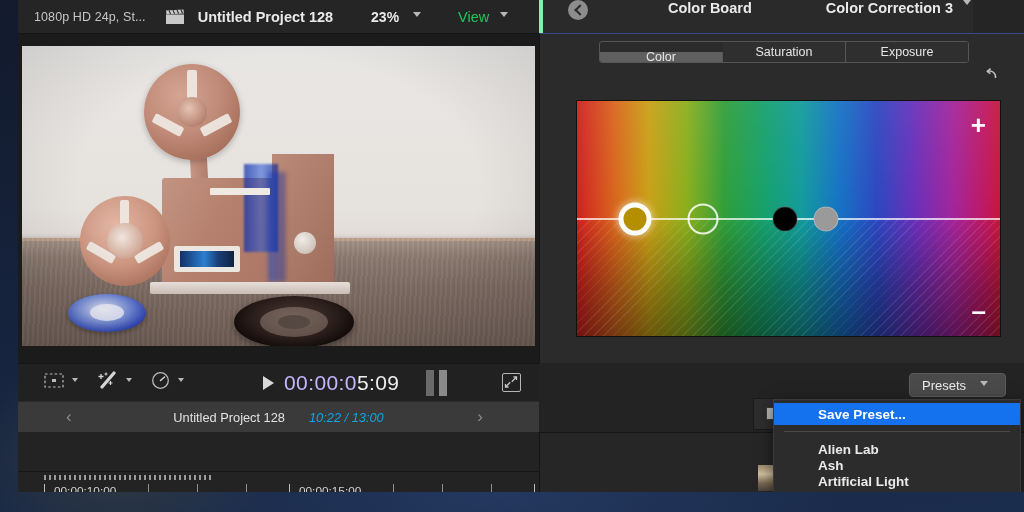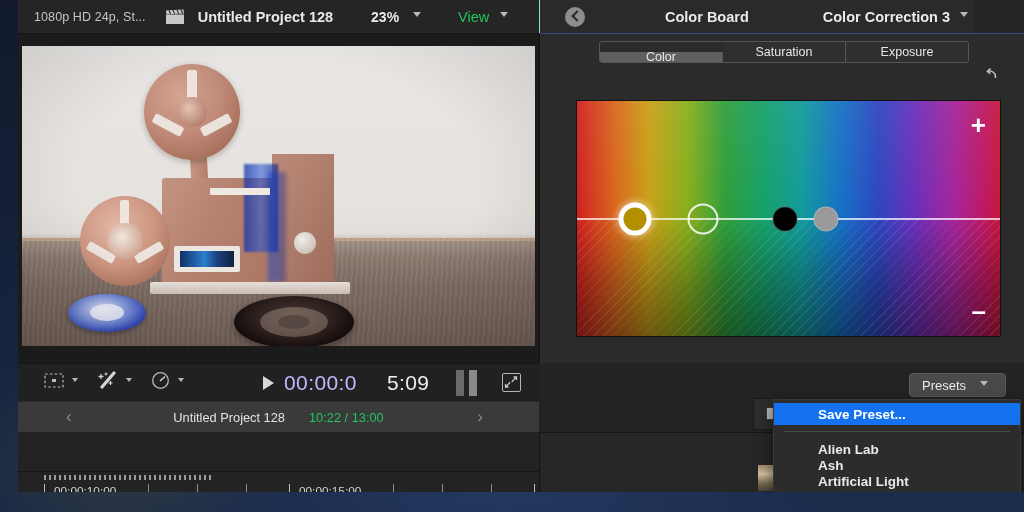--- a/index.html
+++ b/index.html
@@ -34,22 +34,22 @@
   .topbar{
     position:absolute; left:0; top:0; width:100%; height:33px;
     background:#252525; display:flex; align-items:center;
   }
   .tb-left{
     position:absolute; left:0; top:0; width:521px; height:33px;
     display:flex; align-items:center; background:#252525;
   }
   .tb-right{
     position:absolute; left:521px; top:0; width:434px; height:33px;
-    display:flex; align-items:center; background:#2a2a2a;
-    border-left:1px solid #86efac;
+    display:flex; background:#2a2a2a;
+    border-left:4px solid #86efac;
   }
   .fmt-label{
     color:#c6c6c6; font-size:12.5px; margin-left:16px; letter-spacing:.1px;
     white-space:nowrap;
   }
   .clap-icon{ margin-left:19px; width:20px; height:16px; position:relative; display:block;}
   .proj-title{ color:#e9e9e9; font-size:14.5px; font-weight:bold; margin-left:13px; white-space:nowrap;}
   .zoom-pct{ color:#e9e9e9; font-size:14px; font-weight:bold; margin-left:38px;}
   .chev{ display:inline-block; width:9px; height:9px; position:relative; }
   .chev:after{
@@ -289,21 +289,21 @@
   .play-tri{
     width:0; height:0; border-left:11px solid #d8d8d8;
     border-top:7px solid transparent; border-bottom:7px solid transparent;
     margin-left:76px;
   }
   .tc{
     margin-left:10px; font-size:21px; letter-spacing:.4px;
     font-family:"Liberation Sans", sans-serif;
   }
   .tc .dim{ color:#c4b5fd; }
-  .tc .lit{ color:#ededed;margin-left:30px; }
+  .tc .lit{ color:#ededed; }
   .pausebars{
     margin-left:26px; width:26px; height:26px; position:relative;
   }
   .pausebars span{
     position:absolute; top:0; width:8px; height:26px; background:#6a6a6a;
   }
   .pausebars span:nth-child(1){ left:1px; }
   .pausebars span:nth-child(2){ left:14px; background:#8a8a8a; }
   .fullscreen{
     position:absolute; right:18px; width:19px; height:19px;
@@ -315,21 +315,21 @@
     position:absolute; left:0; top:401px; width:521px; height:31px;
     background:#3a3a3a; border-top:1px solid #2b2b2b;
     display:flex; align-items:center; justify-content:center;
   }
   .nav-arrow{
     position:absolute; color:#8d8d8d; font-size:17px;
   }
   .nav-arrow.left{ left:48px; }
   .nav-arrow.right{ right:56px; }
   .info-title{ color:#e2e2e2; font-size:12.8px; }
-  .info-time{ color:#22c55e; font-size:12.8px; margin-left:24px; }
+  .info-time{ color:#0ea5e9; font-size:12.8px; margin-left:24px;font-style:italic; }
 
   
   .timeline{
     position:absolute; left:0; top:432px; width:521px; height:60px;
     background:#232323; border-top:1px solid #161616;margin-top:39px;
   }
   .tl-dots{
     position:absolute; left:26px; top:3px; width:168px; height:5px;
     background:repeating-linear-gradient(to right,#9a9a9a 0 2px,rgba(0,0,0,0) 2px 5px);
   }

